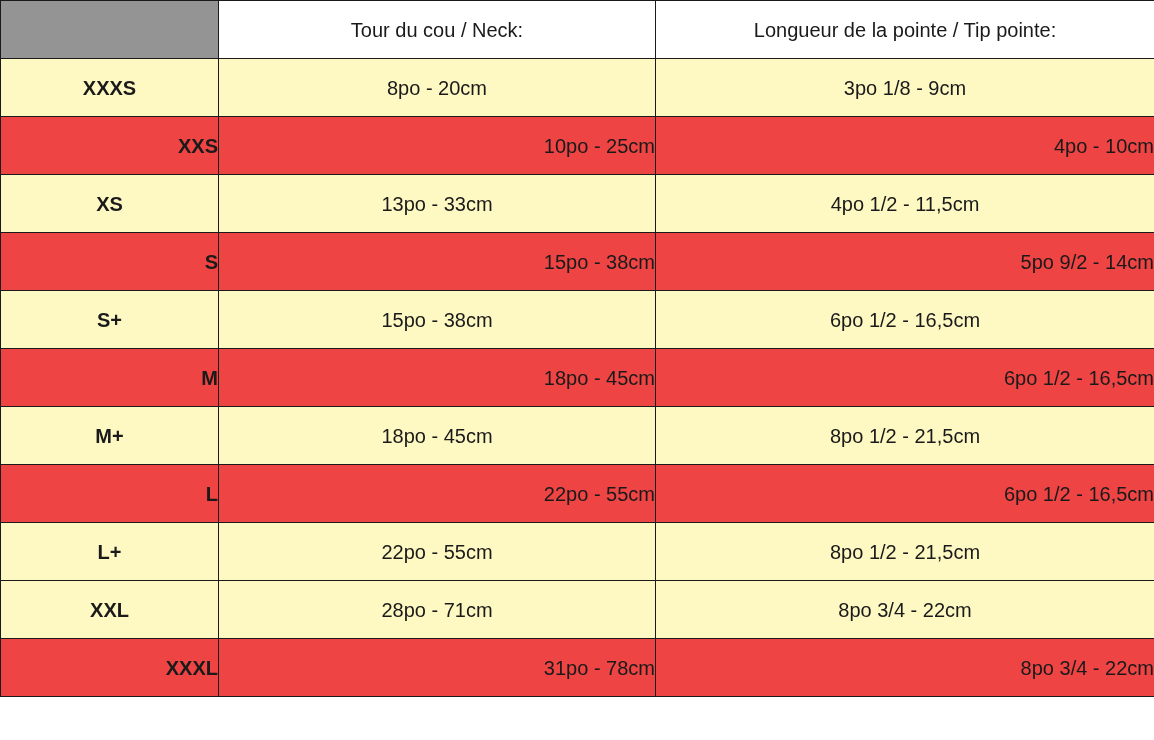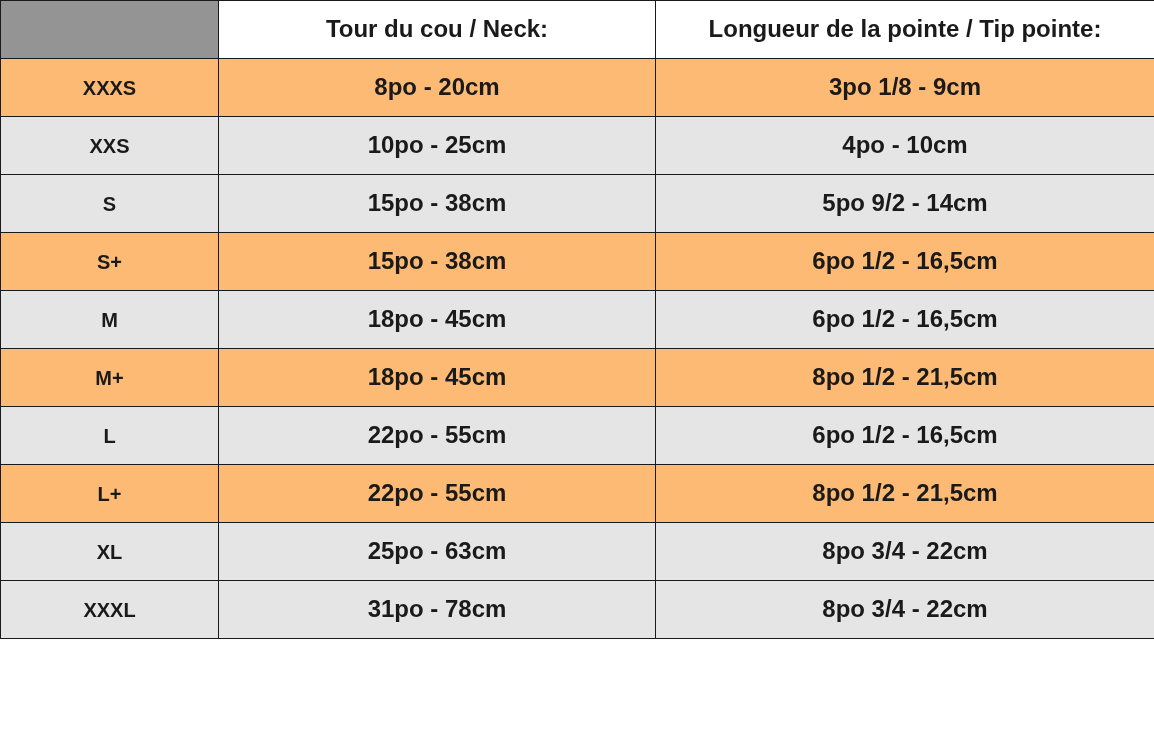--- a/index.html
+++ b/index.html
@@ -23,39 +23,40 @@
   .size-table col.col-neck { width: 437px; }
   .size-table col.col-tip  { width: 499px; }
 
   .size-table th,
   .size-table td {
     border: 1px solid #1a1a1a;
     text-align: center;
     vertical-align: middle;
     padding: 0;
     height: 57px;
-    font-size: 24px;
-    font-weight: bold;
+    font-size: 20px;
+    font-weight: normal;
     line-height: 1.2;
   }
   
   .hdr-corner {
     background: #949494;
     border: 1px solid #1a1a1a;
   }
   .hdr-cell {
     background: #ffffff;
     font-weight: bold;
     font-size: 20px;
   }
   tbody tr.row-alt td {
-    background: #e5e5e5;
+    background: #ef4444;
+    text-align: right;
   }
   tbody tr.row-plain td {
-    background: #fdba74;
+    background: #fef9c3;
   }
   td.size-cell {
     font-weight: bold;
     font-size: 20px;
   }
 </style>
 </head>
 <body>
 
 <table class="size-table">
@@ -75,20 +76,25 @@
     <tr class="row-plain">
       <td class="size-cell">XXXS</td>
       <td>8po - 20cm</td>
       <td>3po 1/8 - 9cm</td>
     </tr>
     <tr class="row-alt">
       <td class="size-cell">XXS</td>
       <td>10po - 25cm</td>
       <td>4po - 10cm</td>
     </tr>
+    <tr class="row-plain">
+      <td class="size-cell">XS</td>
+      <td>13po - 33cm</td>
+      <td>4po 1/2 - 11,5cm</td>
+    </tr>
     <tr class="row-alt">
       <td class="size-cell">S</td>
       <td>15po - 38cm</td>
       <td>5po 9/2 - 14cm</td>
     </tr>
     <tr class="row-plain">
       <td class="size-cell">S+</td>
       <td>15po - 38cm</td>
       <td>6po 1/2 - 16,5cm</td>
     </tr>
@@ -105,23 +111,23 @@
     <tr class="row-alt">
       <td class="size-cell">L</td>
       <td>22po - 55cm</td>
       <td>6po 1/2 - 16,5cm</td>
     </tr>
     <tr class="row-plain">
       <td class="size-cell">L+</td>
       <td>22po - 55cm</td>
       <td>8po 1/2 - 21,5cm</td>
     </tr>
-    <tr class="row-alt">
-      <td class="size-cell">XL</td>
-      <td>25po - 63cm</td>
+    <tr class="row-plain">
+      <td class="size-cell">XXL</td>
+      <td>28po - 71cm</td>
       <td>8po 3/4 - 22cm</td>
     </tr>
     <tr class="row-alt">
       <td class="size-cell">XXXL</td>
       <td>31po - 78cm</td>
       <td>8po 3/4 - 22cm</td>
     </tr>
   </tbody>
 </table>
 

